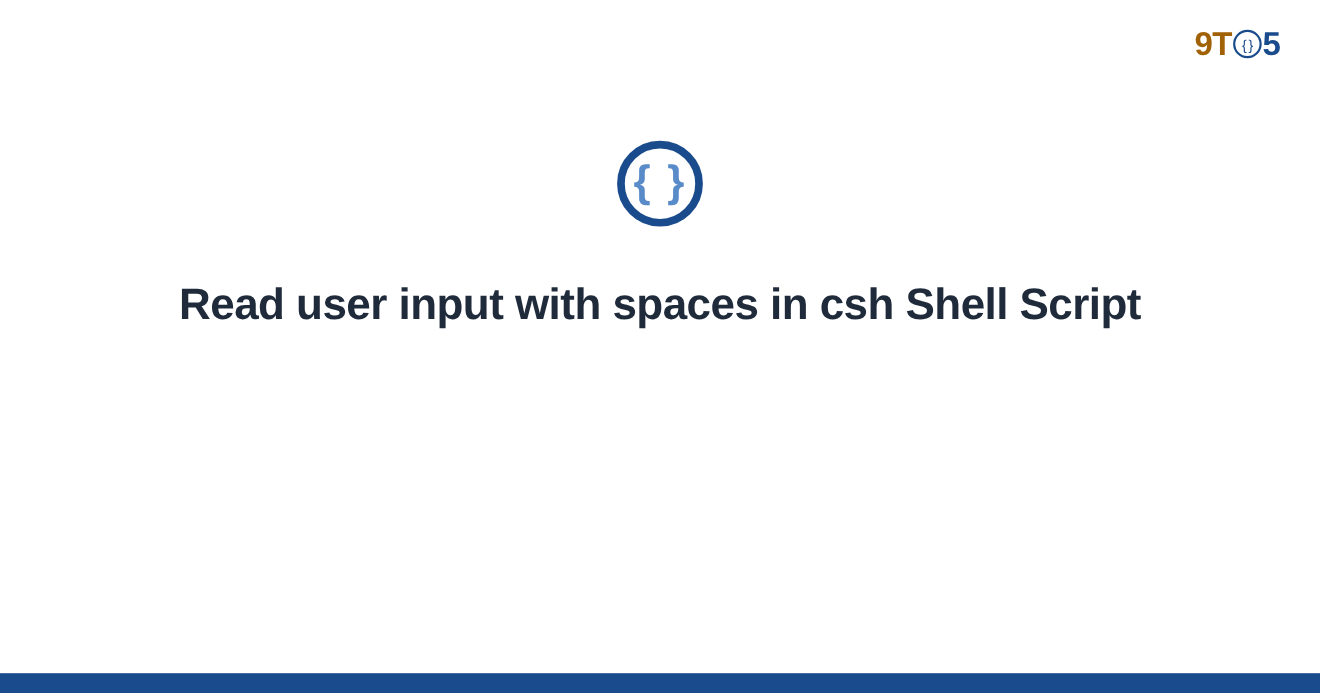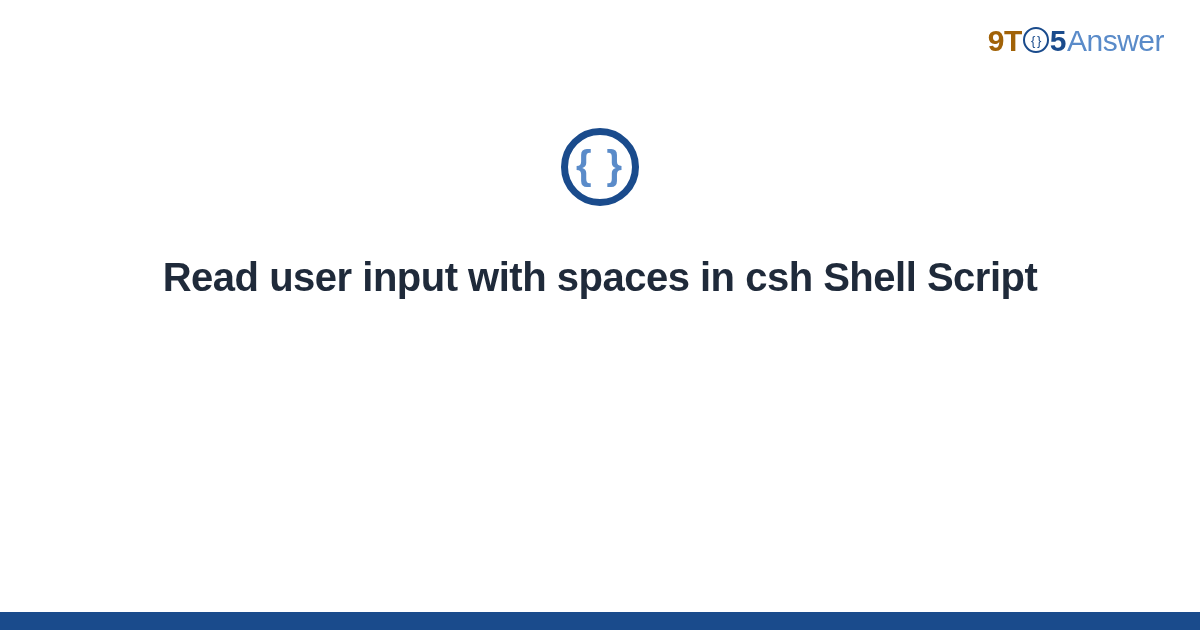--- a/index.html
+++ b/index.html
@@ -106,21 +106,20 @@
   </style>
 </head>
 <body>
 
 <div class="brand">
   <span class="brand-9t">9T</span>
   <span class="brand-o">
     <span class="brand-o-inner">{ }</span>
   </span>
   <span class="brand-5">5</span>
-  <span class="brand-answer">Answer</span>
 </div>
 
 <div class="center-content">
   <div class="icon-circle">
     <span class="icon-braces">{ }</span>
   </div>
   <h1 class="title">Read user input with spaces in csh Shell Script</h1>
 </div>
 
 <div class="bottom-bar"></div>

